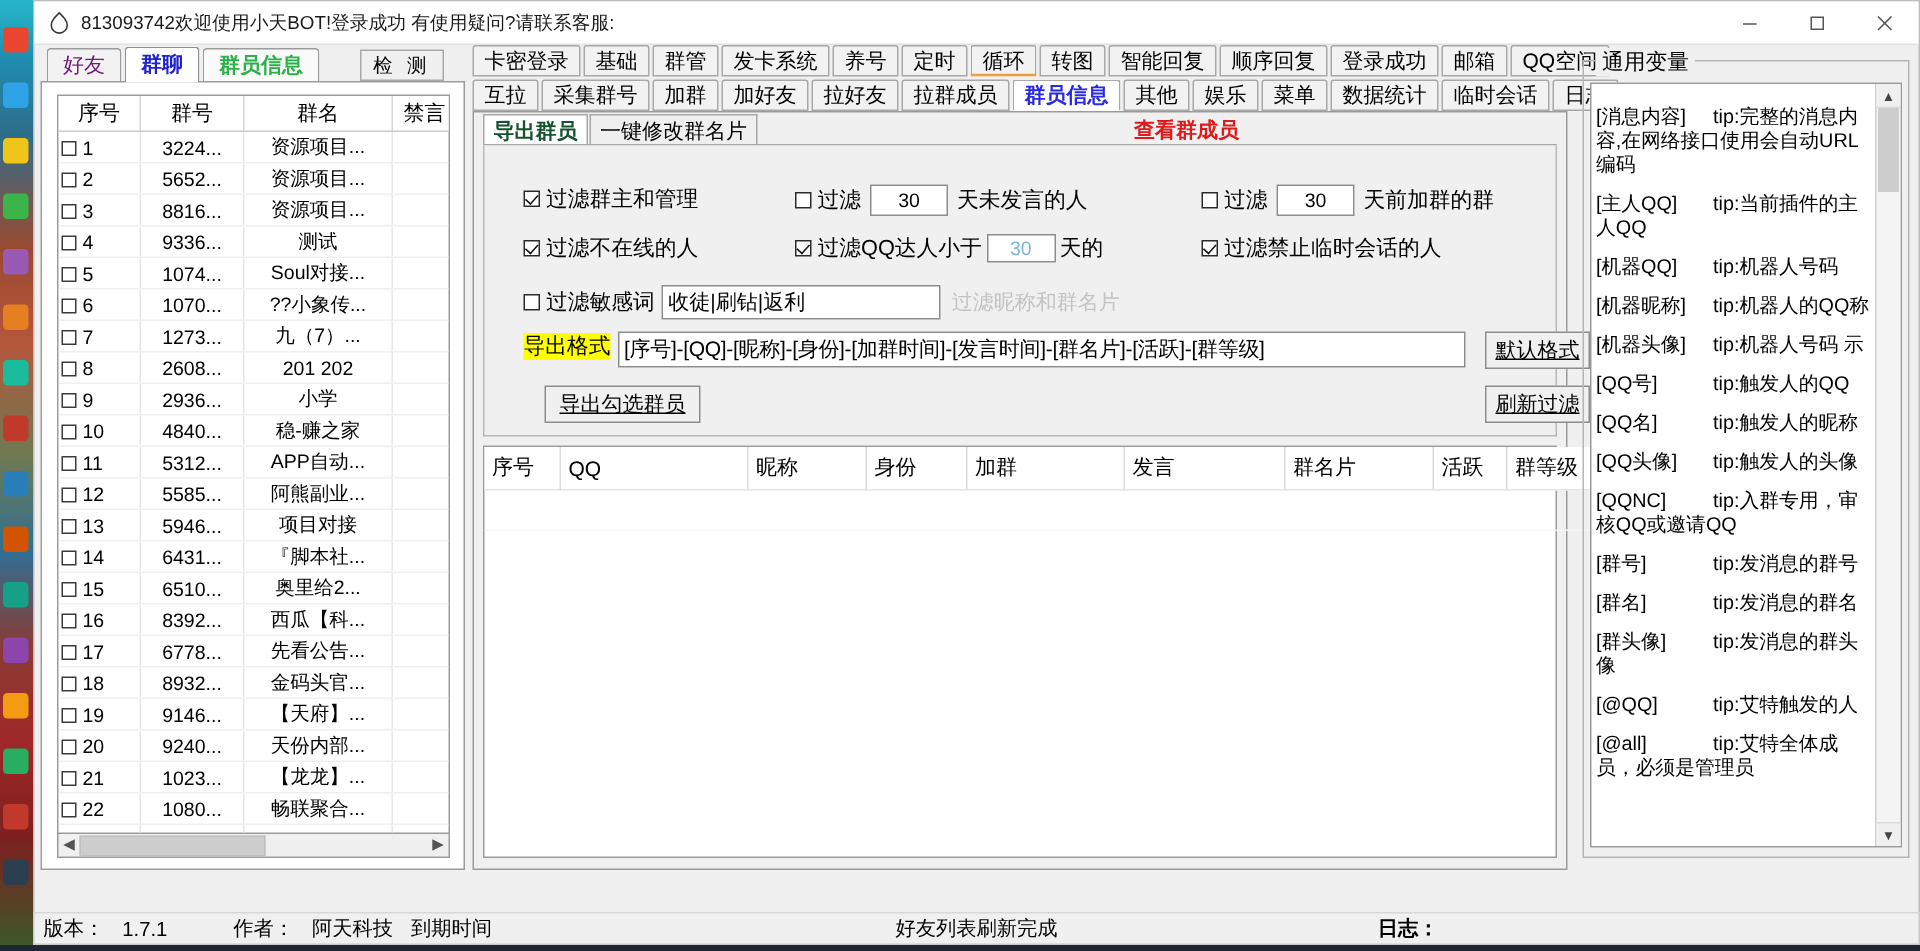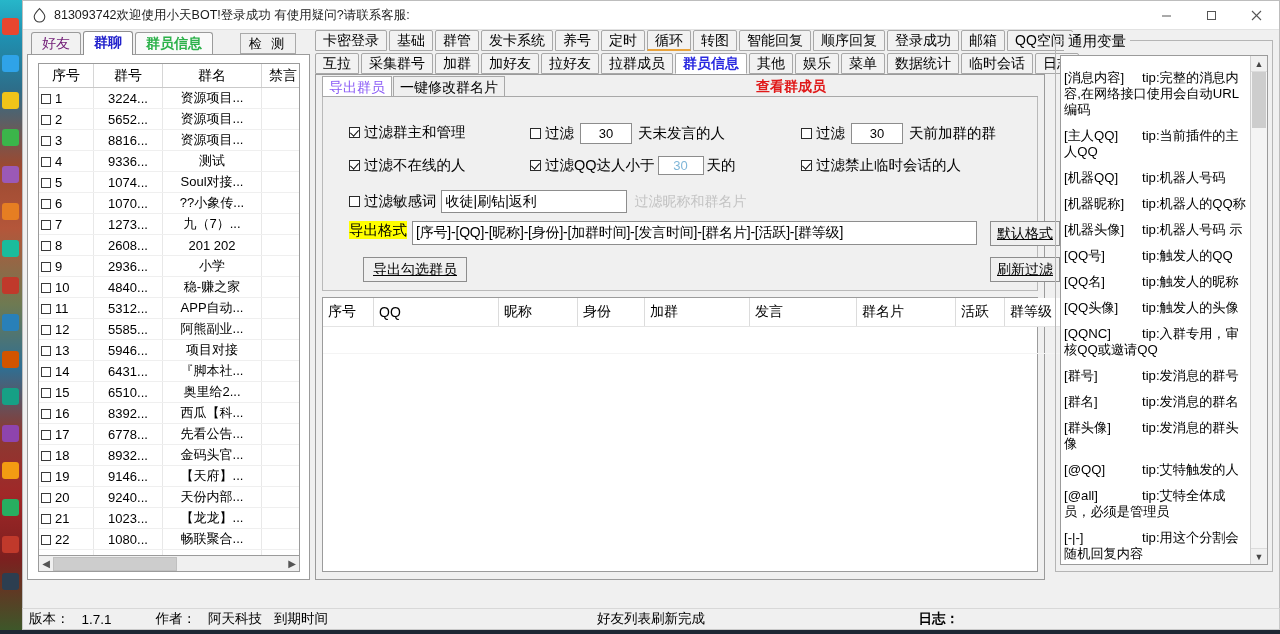--- a/index.html
+++ b/index.html
@@ -98,21 +98,21 @@
   }
   .ttab.act{color:#2a2ae0;font-weight:bold;background:#fff;border-bottom-color:#fff;}
   .ttab.orangebar{border-bottom:2px solid #e8a33d;}
   #panel{
     position:absolute;left:2px;top:44px;width:730px;height:506px;
     border:1px solid #9b9b9b;background:#f0f0f0;box-sizing:border-box;
   }
   .subtabs{display:flex;align-items:flex-end;height:22px;padding-left:6px;position:relative;}
   .stab{border:1px solid #a8a8a8;border-bottom:none;background:#efefef;font-size:14px;
     padding:2px 6px;margin-right:1px;box-sizing:border-box;height:21px;white-space:nowrap;}
-  .stab.act{background:#fff;color:#8b5cf6;font-weight:normal;}
+  .stab.act{background:#fff;color:#14532d;font-weight:bold;}
   #viewmembers{position:absolute;left:440px;top:3px;color:#e01a1a;font-size:14px;font-weight:bold;}
   #subline{position:absolute;left:6px;top:21px;width:716px;height:1px;background:#a8a8a8;}
 
   #optbox{
     position:absolute;left:6px;top:22px;width:716px;height:194px;
     border:1px solid #b9b9b9;border-top:none;background:#f0f0f0;box-sizing:border-box;
   }
   .opt-row{position:absolute;display:flex;align-items:center;white-space:nowrap;font-size:14.5px;}
   .ck{display:inline-block;width:11px;height:11px;border:1px solid #2a2a2a;background:#fff;
       position:relative;margin-right:4px;box-sizing:border-box;flex:0 0 auto;}
@@ -552,21 +552,20 @@
               <div class="vrow"><span class="vk">[机器头像]</span><span>tip:机器人号码 示</span></div>
               <div class="vrow"><span class="vk">[QQ号]</span><span>tip:触发人的QQ</span></div>
               <div class="vrow"><span class="vk">[QQ名]</span><span>tip:触发人的昵称</span></div>
               <div class="vrow"><span class="vk">[QQ头像]</span><span>tip:触发人的头像</span></div>
               <div class="vrow"><span class="vk">[QQNC]</span><span>tip:入群专用，审核QQ或邀请QQ</span></div>
               <div class="vrow"><span class="vk">[群号]</span><span>tip:发消息的群号</span></div>
               <div class="vrow"><span class="vk">[群名]</span><span>tip:发消息的群名</span></div>
               <div class="vrow"><span class="vk">[群头像]</span><span>tip:发消息的群头像</span></div>
               <div class="vrow"><span class="vk">[@QQ]</span><span>tip:艾特触发的人</span></div>
               <div class="vrow"><span class="vk">[@all]</span><span>tip:艾特全体成员，必须是管理员</span></div>
-              <div class="vrow"><span class="vk">[-|-]</span><span>tip:用这个分割会随机回复内容</span></div>
             </div>
           <div id="vscroll">
             <div class="vs-arrow">▲</div>
             <div id="vthumb"></div>
             <div class="vs-arrow bot">▼</div>
           </div>
         </div>
       </div>
     </div>
 

